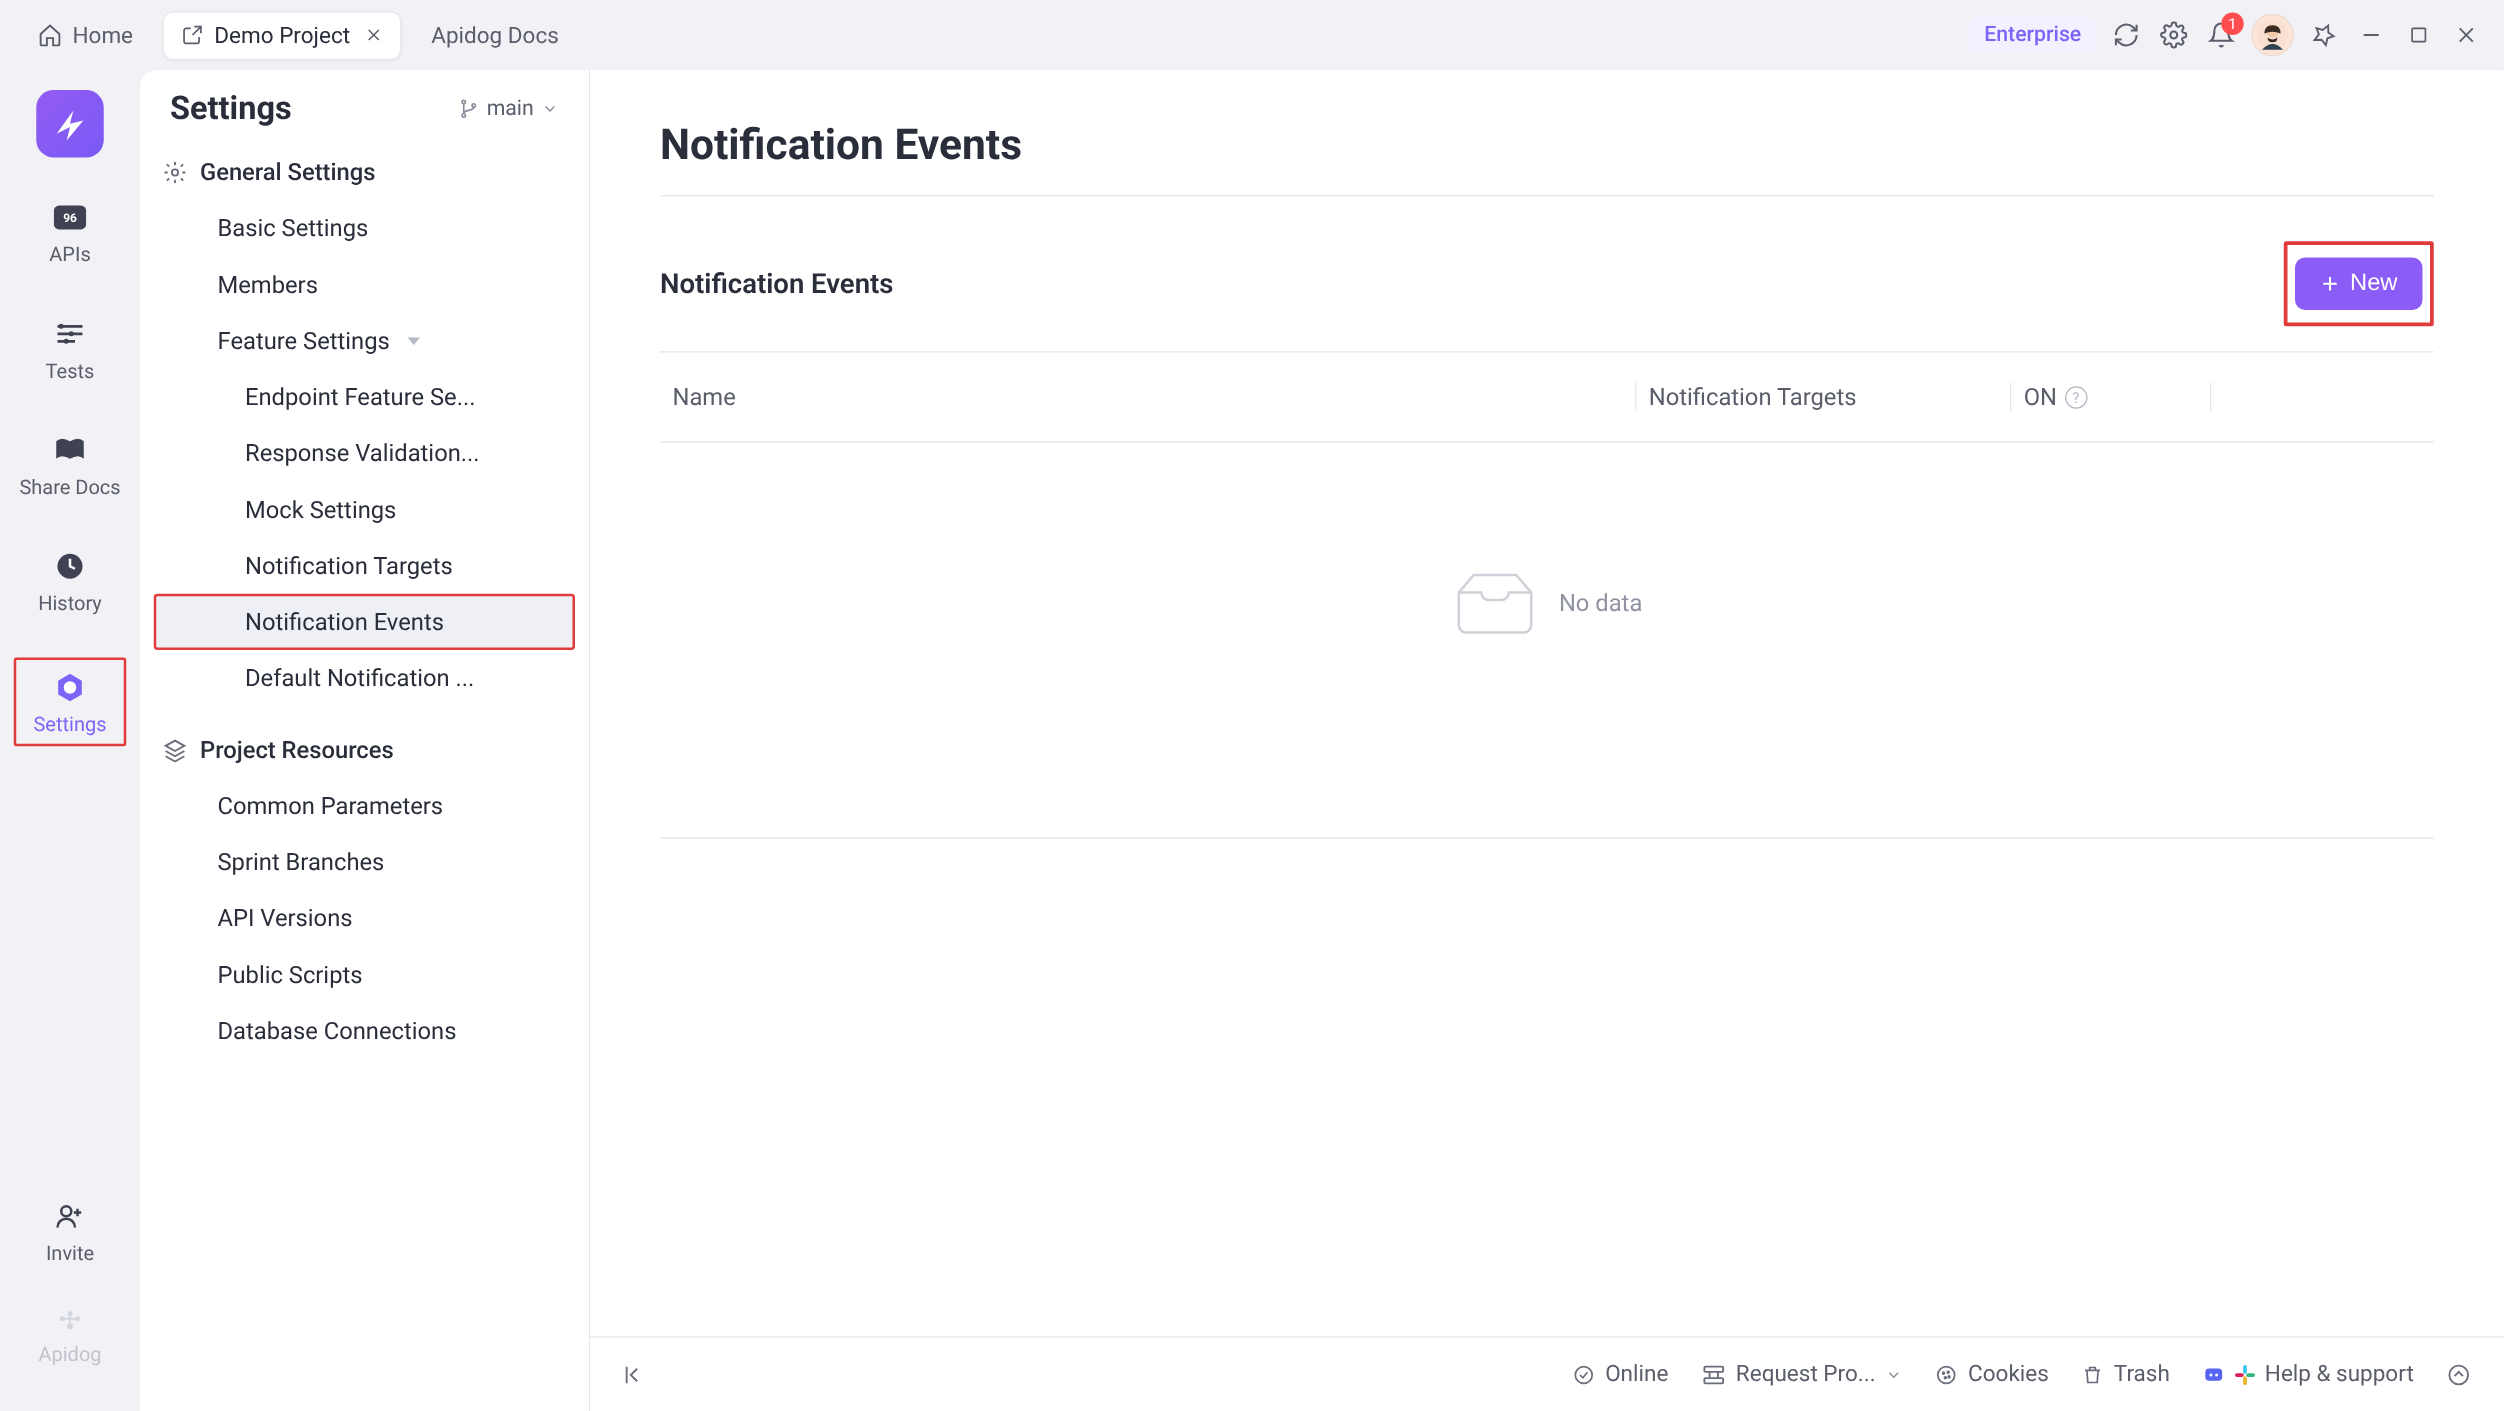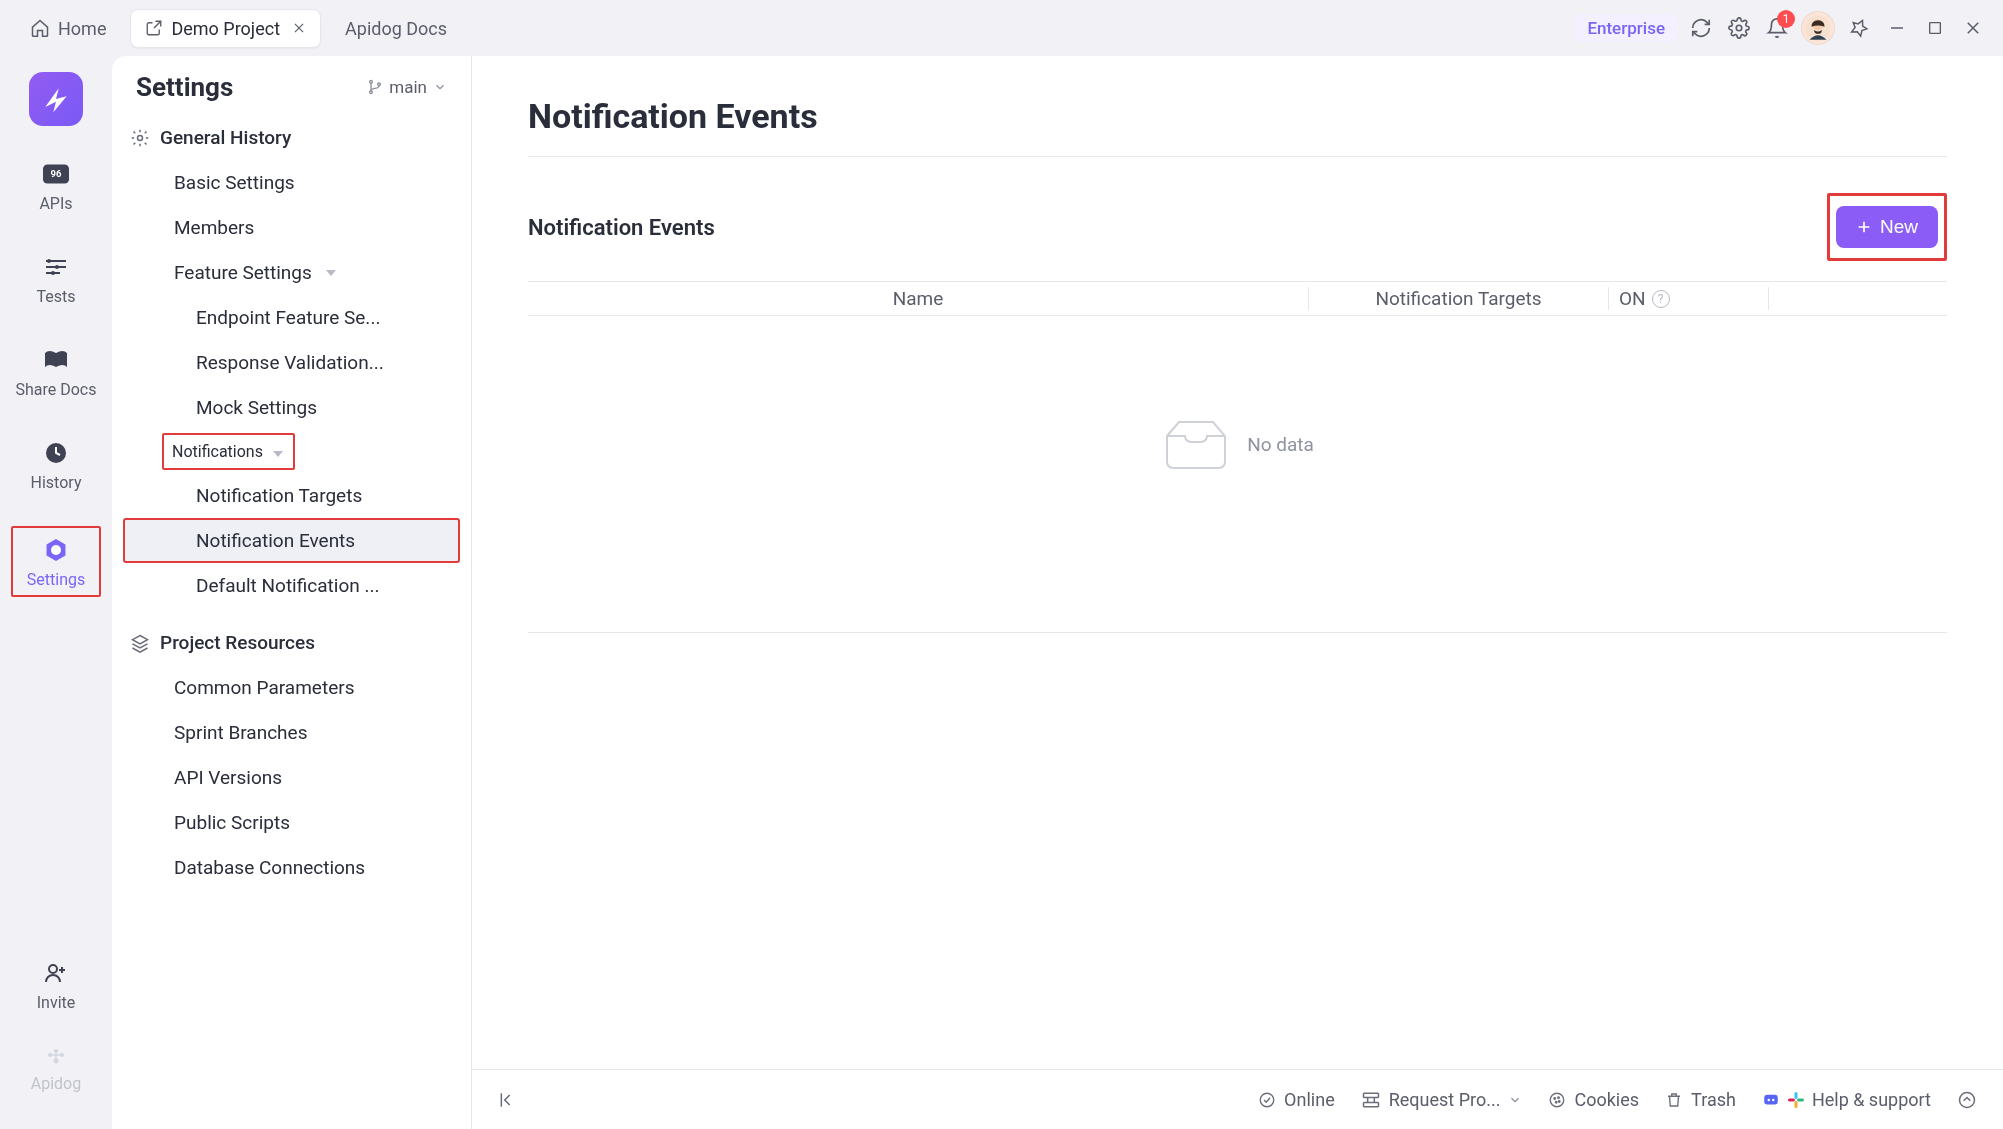--- a/index.html
+++ b/index.html
@@ -219,26 +219,25 @@
     color: #fff;
     border:none;
     border-radius: 8px;
     padding: 10px 20px;
     font-size: 19px;
     display:flex;align-items:center;gap:8px;
     cursor:pointer;
   }
   .table-head {
     display:flex;
-    padding: 5px 0;
+    padding: 24px 0;
     border-top:1px solid var(--border);
     border-bottom:1px solid var(--border);
     color: var(--text-secondary);
     font-size: 19px;
-    text-align: center;
   }
   .col { padding: 0 10px; }
   .col-name { flex: 0 0 780px; }
   .col-targets { flex: 0 0 300px; border-left:1px solid var(--border); }
   .col-on { flex: 0 0 160px; border-left:1px solid var(--border); display:flex;align-items:center;gap:6px;}
   .col-actions { flex:1; border-left:1px solid var(--border); }
   .question-circle {
     width:18px;height:18px;border:1.5px solid #b7bac5;border-radius:50%;
     display:inline-flex;align-items:center;justify-content:center;
     font-size:12px;color:#b7bac5;
@@ -441,38 +440,32 @@
             <path d="M6 9l6 6 6-6"></path>
           </svg>
       </div>
     </div>
 
     <div class="section-label">
       <svg width="20" height="20" viewBox="0 0 24 24" fill="none" stroke="#6a6d7a" stroke-width="1.8">
           <circle cx="12" cy="12" r="3"></circle>
           <path d="M12 2v3M12 19v3M4.2 4.2l2.1 2.1M17.7 17.7l2.1 2.1M2 12h3M19 12h3M4.2 19.8l2.1-2.1M17.7 6.3l2.1-2.1"></path>
         </svg>
-      <span>General History</span>
+      <span>General Settings</span>
     </div>
     <div class="nav-item">Basic Settings</div>
     <div class="nav-item">Members</div>
     <div class="nav-item collapsible">
       <span>Feature Settings</span>
       <span class="caret"></span>
     </div>
     <div class="nav-sub">Endpoint Feature Se...</div>
     <div class="nav-sub">Response Validation...</div>
     <div class="nav-sub">Mock Settings</div>
 
-    <div class="nav-notif-row">
-      <span class="red-outline-item">
-        <span>Notifications</span>
-        <span class="caret"></span>
-      </span>
-    </div>
     <div class="nav-sub">Notification Targets</div>
     <div class="nav-sub active red-outline">Notification Events</div>
     <div class="nav-sub">Default Notification ...</div>
 
     <div class="section-label" style="margin-top:14px">
       <svg width="20" height="20" viewBox="0 0 24 24" fill="none" stroke="#6a6d7a" stroke-width="1.8">
           <path d="M12 3l9 5-9 5-9-5 9-5z"></path>
           <path d="M3 13l9 5 9-5"></path>
           <path d="M3 18l9 5 9-5"></path>
         </svg>

